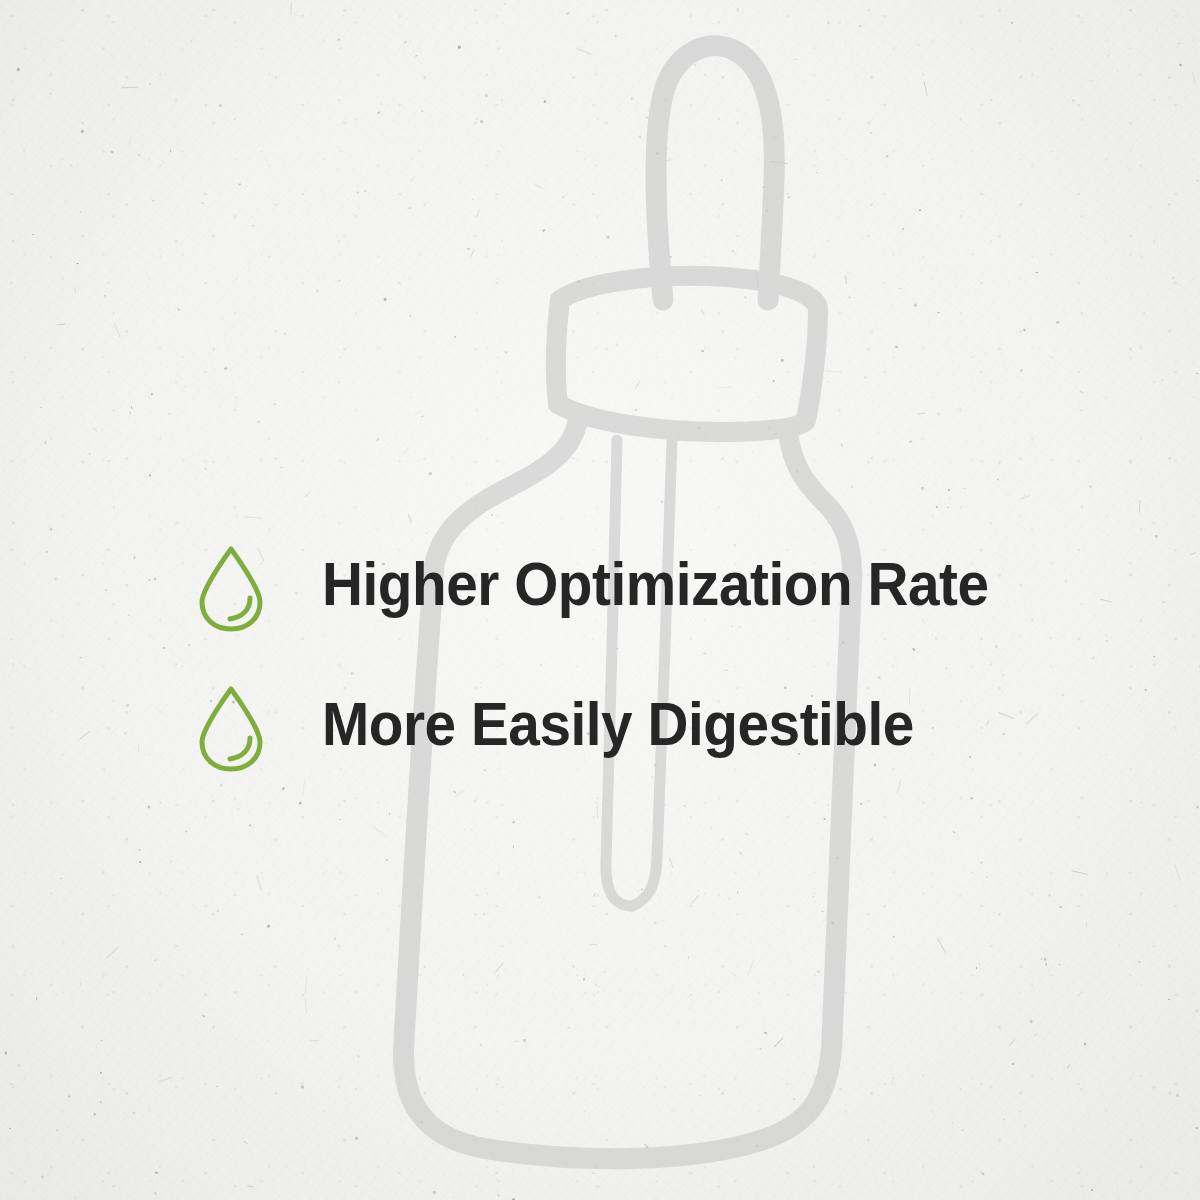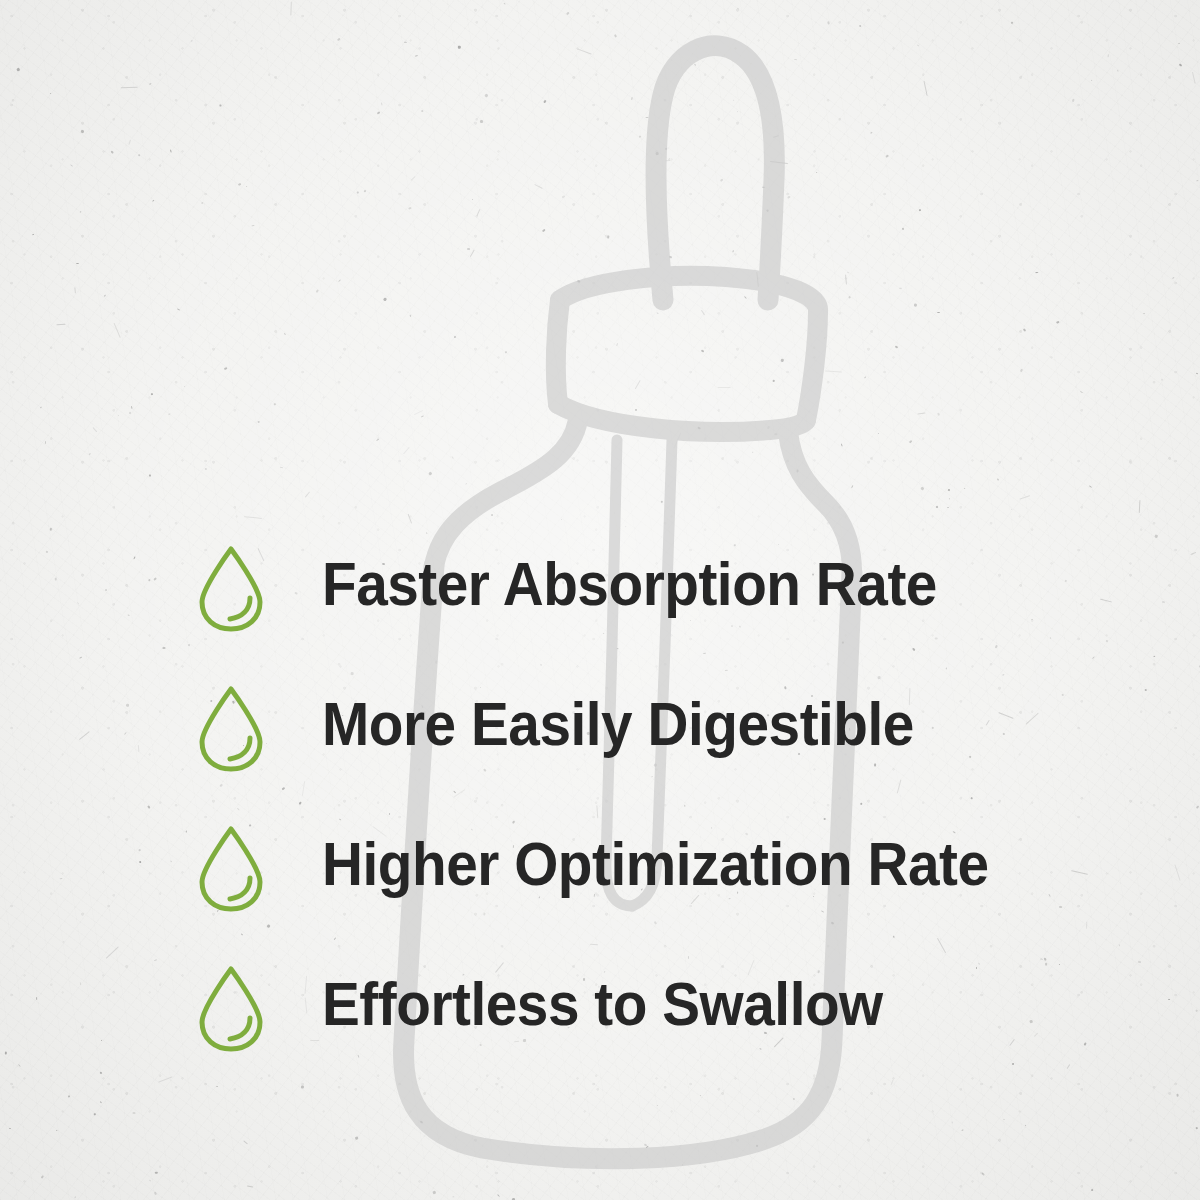--- a/index.html
+++ b/index.html
@@ -584,51 +584,35 @@
                C 605 892, 614 906, 632 906" stroke-width="11"></path>
       <path d="M672 440 C 668 570, 662 730, 657 858
                C 656 886, 648 900, 632 906" stroke-width="11"></path>
 
     </g>
   </svg>
 
 
   <div class="benefits">
 
+
     <div class="benefit-row">
       <svg class="drop-icon" viewBox="0 0 70 88">
         <path d="M35 5 C 35 5, 64 44, 64 58 C 64 75, 51 85, 35 85
                  C 19 85, 6 75, 6 58 C 6 44, 35 5, 35 5 Z" fill="none" stroke="#7fad3e" stroke-width="5" stroke-linecap="round" stroke-linejoin="round"></path>
         <path d="M54 54 C 54 66, 46 73, 34 75" fill="none" stroke="#7fad3e" stroke-width="5" stroke-linecap="round"></path>
       </svg>
-      <div class="benefit-label">Faster Absorption Rate</div>
+      <div class="benefit-label">Higher Optimization Rate</div>
     </div>
 
     <div class="benefit-row">
       <svg class="drop-icon" viewBox="0 0 70 88">
         <path d="M35 5 C 35 5, 64 44, 64 58 C 64 75, 51 85, 35 85
                  C 19 85, 6 75, 6 58 C 6 44, 35 5, 35 5 Z" fill="none" stroke="#7fad3e" stroke-width="5" stroke-linecap="round" stroke-linejoin="round"></path>
         <path d="M54 54 C 54 66, 46 73, 34 75" fill="none" stroke="#7fad3e" stroke-width="5" stroke-linecap="round"></path>
       </svg>
       <div class="benefit-label">More Easily Digestible</div>
     </div>
 
-    <div class="benefit-row">
-      <svg class="drop-icon" viewBox="0 0 70 88">
-        <path d="M35 5 C 35 5, 64 44, 64 58 C 64 75, 51 85, 35 85
-                 C 19 85, 6 75, 6 58 C 6 44, 35 5, 35 5 Z" fill="none" stroke="#7fad3e" stroke-width="5" stroke-linecap="round" stroke-linejoin="round"></path>
-        <path d="M54 54 C 54 66, 46 73, 34 75" fill="none" stroke="#7fad3e" stroke-width="5" stroke-linecap="round"></path>
-      </svg>
-      <div class="benefit-label">Higher Optimization Rate</div>
-    </div>
-
-    <div class="benefit-row">
-      <svg class="drop-icon" viewBox="0 0 70 88">
-        <path d="M35 5 C 35 5, 64 44, 64 58 C 64 75, 51 85, 35 85
-                 C 19 85, 6 75, 6 58 C 6 44, 35 5, 35 5 Z" fill="none" stroke="#7fad3e" stroke-width="5" stroke-linecap="round" stroke-linejoin="round"></path>
-        <path d="M54 54 C 54 66, 46 73, 34 75" fill="none" stroke="#7fad3e" stroke-width="5" stroke-linecap="round"></path>
-      </svg>
-      <div class="benefit-label">Effortless to Swallow</div>
-    </div>
 
   </div>
 
 </div>
 
 </body></html>

